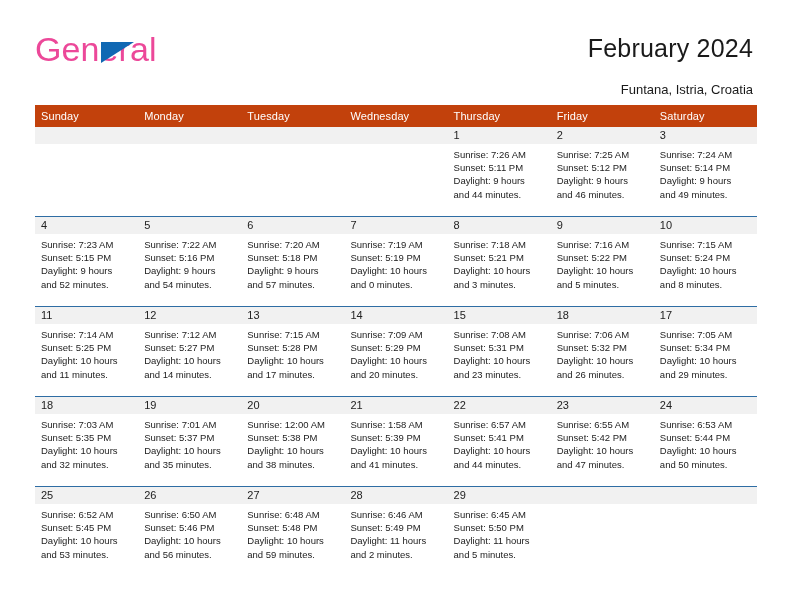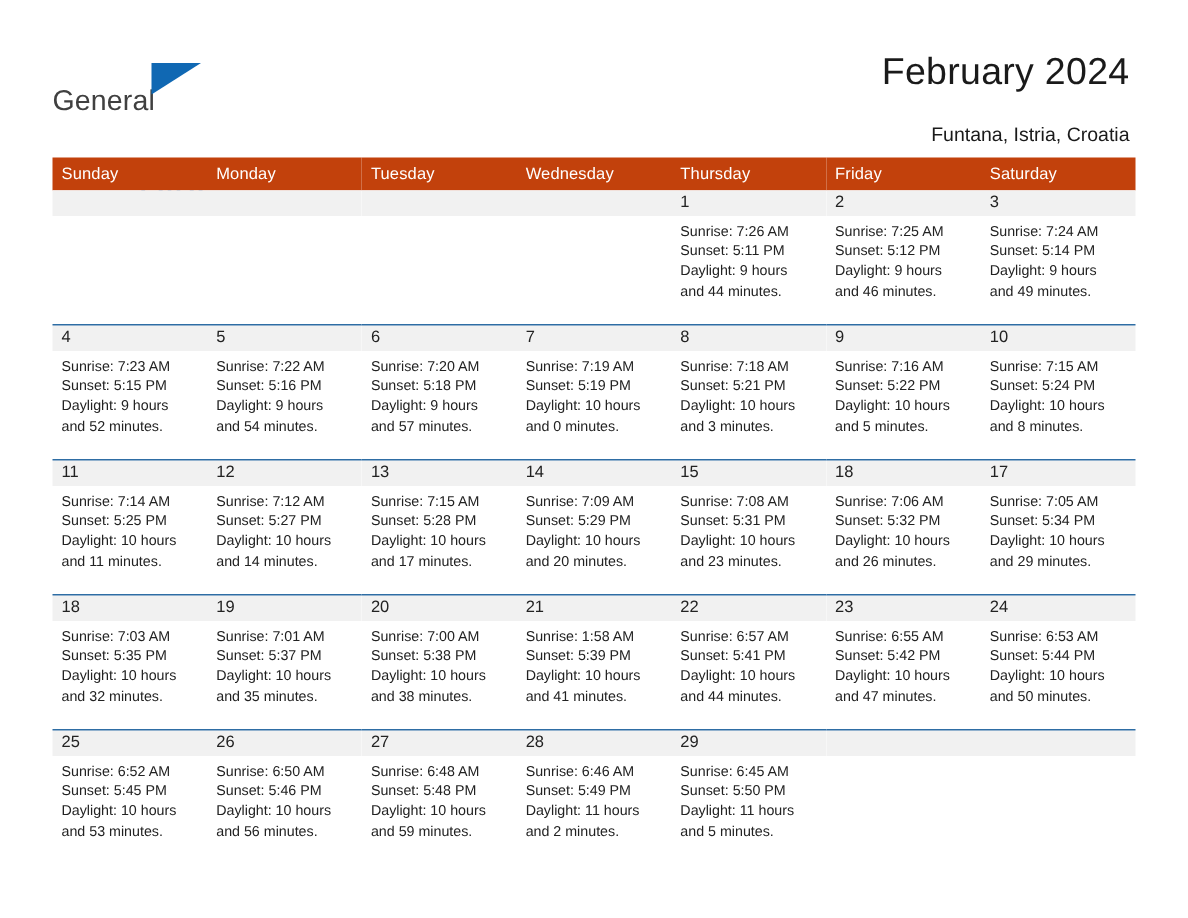--- a/index.html
+++ b/index.html
@@ -33,26 +33,25 @@
     position: absolute;
     left: 0;
     top: 2px;
     width: 200px;
     height: 58px;
   }
   .logo-general {
     position: absolute;
     left: 0;
     top: 0;
-    font-size: 19px;
+    font-size: 34px;
     line-height: 30px;
     letter-spacing: 0.1px;
-    color: #404040;
+    color: #ec4899;
     font-family: "Liberation Sans", sans-serif;
-    margin-top: 19px;
   }
   .logo-triangle {
     position: absolute;
     left: 66px;
     top: 8px;
     width: 0;
     height: 0;
     border-left: 33px solid #1068b3;
     border-bottom: 21px solid transparent;
   }
@@ -383,21 +382,21 @@
             <div class="cellbody">
               <div>Sunrise: 7:01 AM</div>
               <div>Sunset: 5:37 PM</div>
               <div>Daylight: 10 hours</div>
               <div>and 35 minutes.</div>
             </div>
           </td>
           <td>
             <div class="daynum">20</div>
             <div class="cellbody">
-              <div>Sunrise: 7:00 AM</div>
+              <div>Sunrise: 12:00 AM</div>
               <div>Sunset: 5:38 PM</div>
               <div>Daylight: 10 hours</div>
               <div>and 38 minutes.</div>
             </div>
           </td>
           <td>
             <div class="daynum">21</div>
             <div class="cellbody">
               <div>Sunrise: 1:58 AM</div>
               <div>Sunset: 5:39 PM</div>

